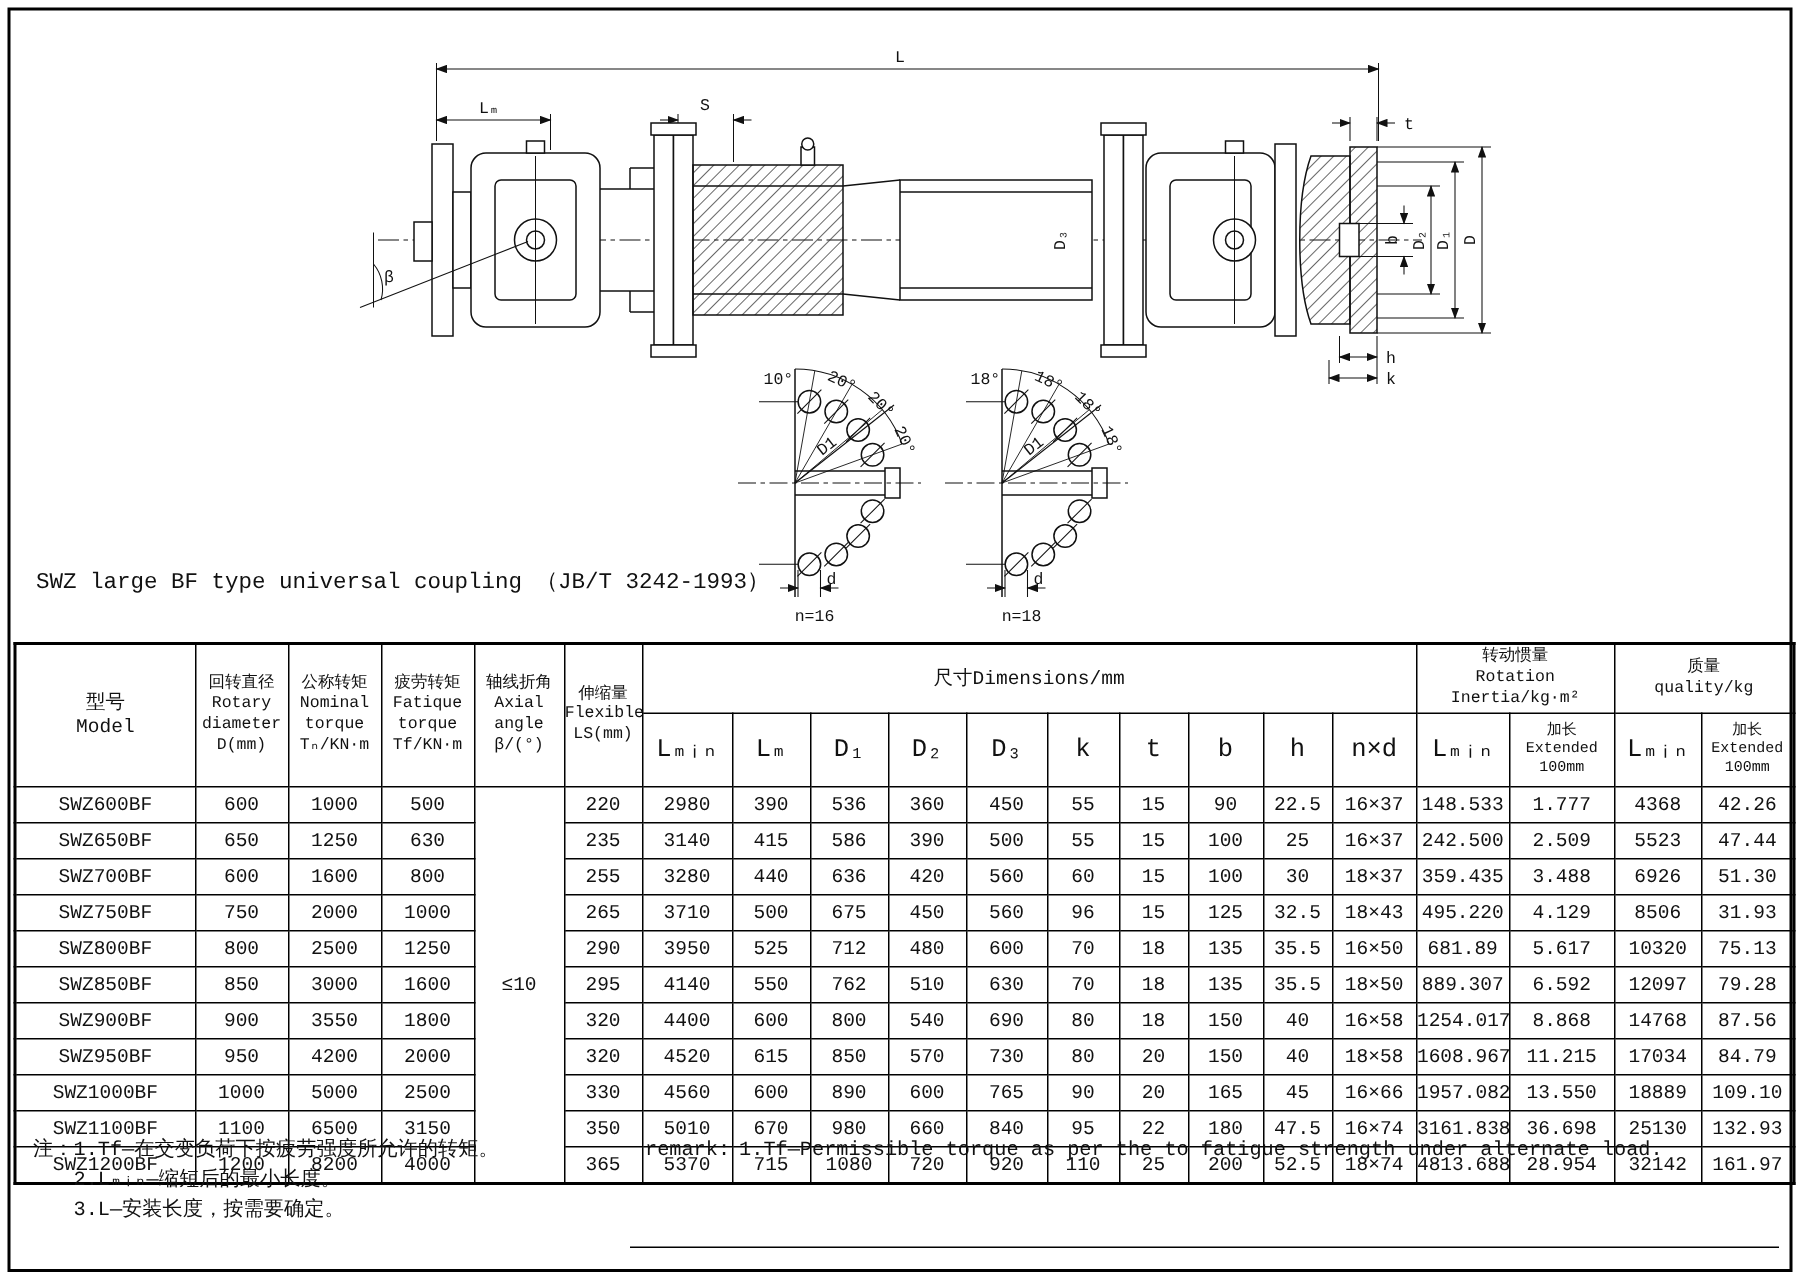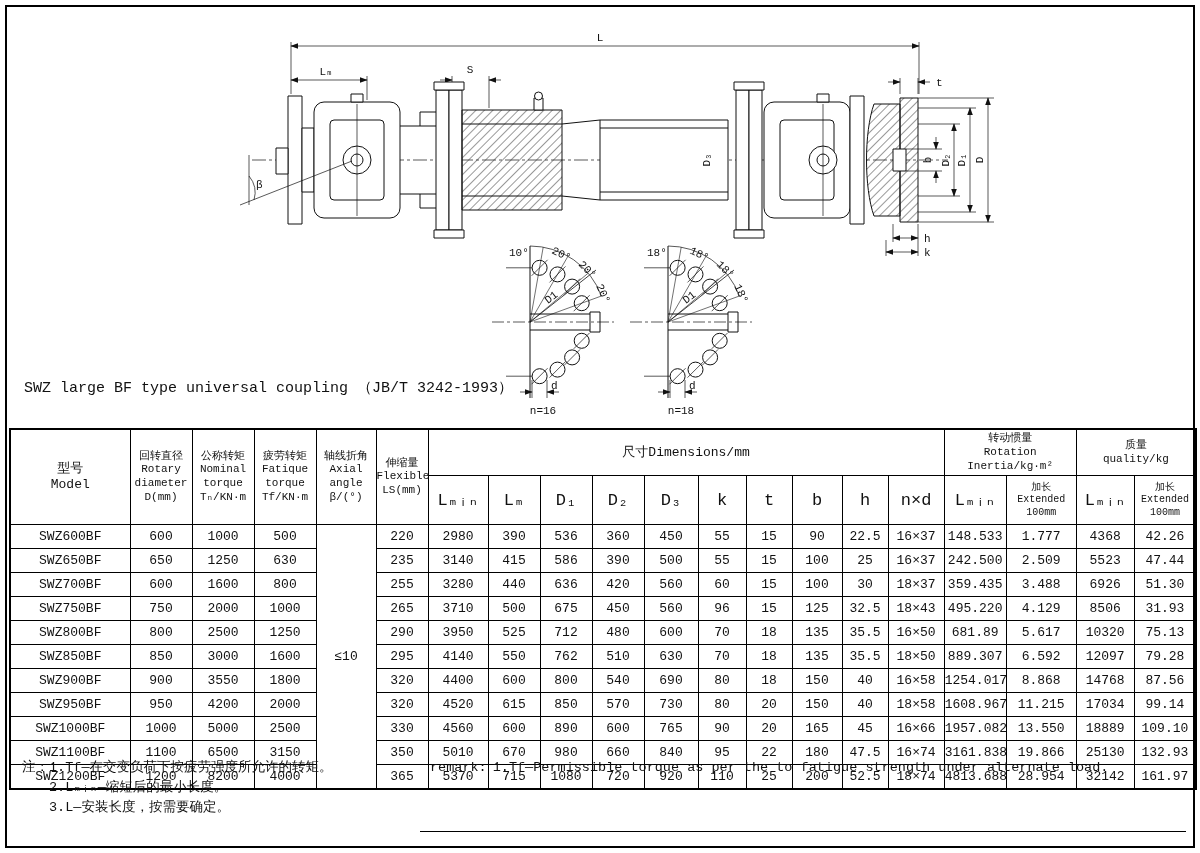--- a/index.html
+++ b/index.html
@@ -503,21 +503,21 @@
             <td>570</td>
             <td>730</td>
             <td>80</td>
             <td>20</td>
             <td>150</td>
             <td>40</td>
             <td>18×58</td>
             <td>1608.967</td>
             <td>11.215</td>
             <td>17034</td>
-            <td>99.14</td>
+            <td>84.79</td>
           </tr>
           <tr>
             <td>SWZ1000BF</td>
             <td>1000</td>
             <td>5000</td>
             <td>2500</td>
             <td>330</td>
             <td>4560</td>
             <td>600</td>
             <td>890</td>
@@ -543,21 +543,21 @@
             <td>670</td>
             <td>980</td>
             <td>660</td>
             <td>840</td>
             <td>95</td>
             <td>22</td>
             <td>180</td>
             <td>47.5</td>
             <td>16×74</td>
             <td>3161.838</td>
-            <td>19.866</td>
+            <td>36.698</td>
             <td>25130</td>
             <td>132.93</td>
           </tr>
           <tr>
             <td>SWZ1200BF</td>
             <td>1200</td>
             <td>8200</td>
             <td>4000</td>
             <td>365</td>
             <td>5370</td>

